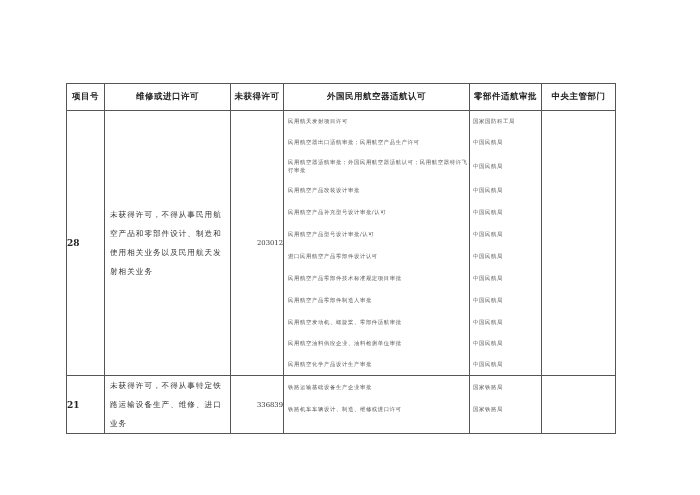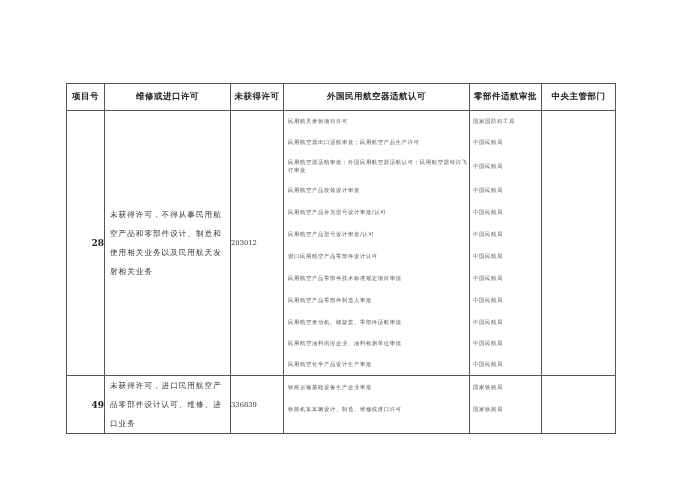--- a/index.html
+++ b/index.html
@@ -34,28 +34,28 @@
       text-align: center;
       letter-spacing: 0.5px;
     }
     .c-no { width: 38px; }
     .c-item { width: 126px; }
     .c-code { width: 53px; }
     .c-desc { width: 186px; }
     .c-dept { width: 72px; }
     .c-local { width: 74px; }
     td.no {
-      text-align: right; font-size: 9px; font-weight: bold;
+      text-align: left; font-size: 9px; font-weight: bold;
     }
     td.item {
       font-size: 7.6px; line-height: 19px; padding: 0 4px 0 5px !important;
       letter-spacing: 1px; color: #333;
     }
     td.code {
-      text-align: left; font-size: 6.8px; color: #333;
+      text-align: right; font-size: 6.8px; color: #333;
     }
     td.desc, td.dept {
       vertical-align: top !important;
     }
     .sub {
       font-size: 5.4px;
       color: #555;
       letter-spacing: 0.6px;
       line-height: 8.5px;
       padding-left: 4px;
@@ -122,22 +122,22 @@
           <div class="sub dept-sub" style="height:22px">中国民航局</div>
           <div class="sub dept-sub" style="height:22px">中国民航局</div>
           <div class="sub dept-sub" style="height:22px">中国民航局</div>
           <div class="sub dept-sub" style="height:22px">中国民航局</div>
           <div class="sub dept-sub" style="height:21px">中国民航局</div>
           <div class="sub dept-sub" style="height:21px">中国民航局</div>
         </td>
         <td class="local"></td>
       </tr>
       <tr style="height:44px;">
-        <td class="no">49</td>
-        <td class="item">未获得许可，进口民用航空产品零部件设计认可、维修、进口业务</td>
+        <td class="no">21</td>
+        <td class="item">未获得许可，不得从事特定铁路运输设备生产、维修、进口业务</td>
         <td class="code">336839</td>
         <td class="desc">
           <div class="sub" style="height:22px">铁路运输基础设备生产企业审批</div>
           <div class="sub" style="height:22px">铁路机车车辆设计、制造、维修或进口许可</div>
         </td>
         <td class="dept">
           <div class="sub dept-sub" style="height:22px">国家铁路局</div>
           <div class="sub dept-sub" style="height:22px">国家铁路局</div>
         </td>
         <td class="local"></td>

